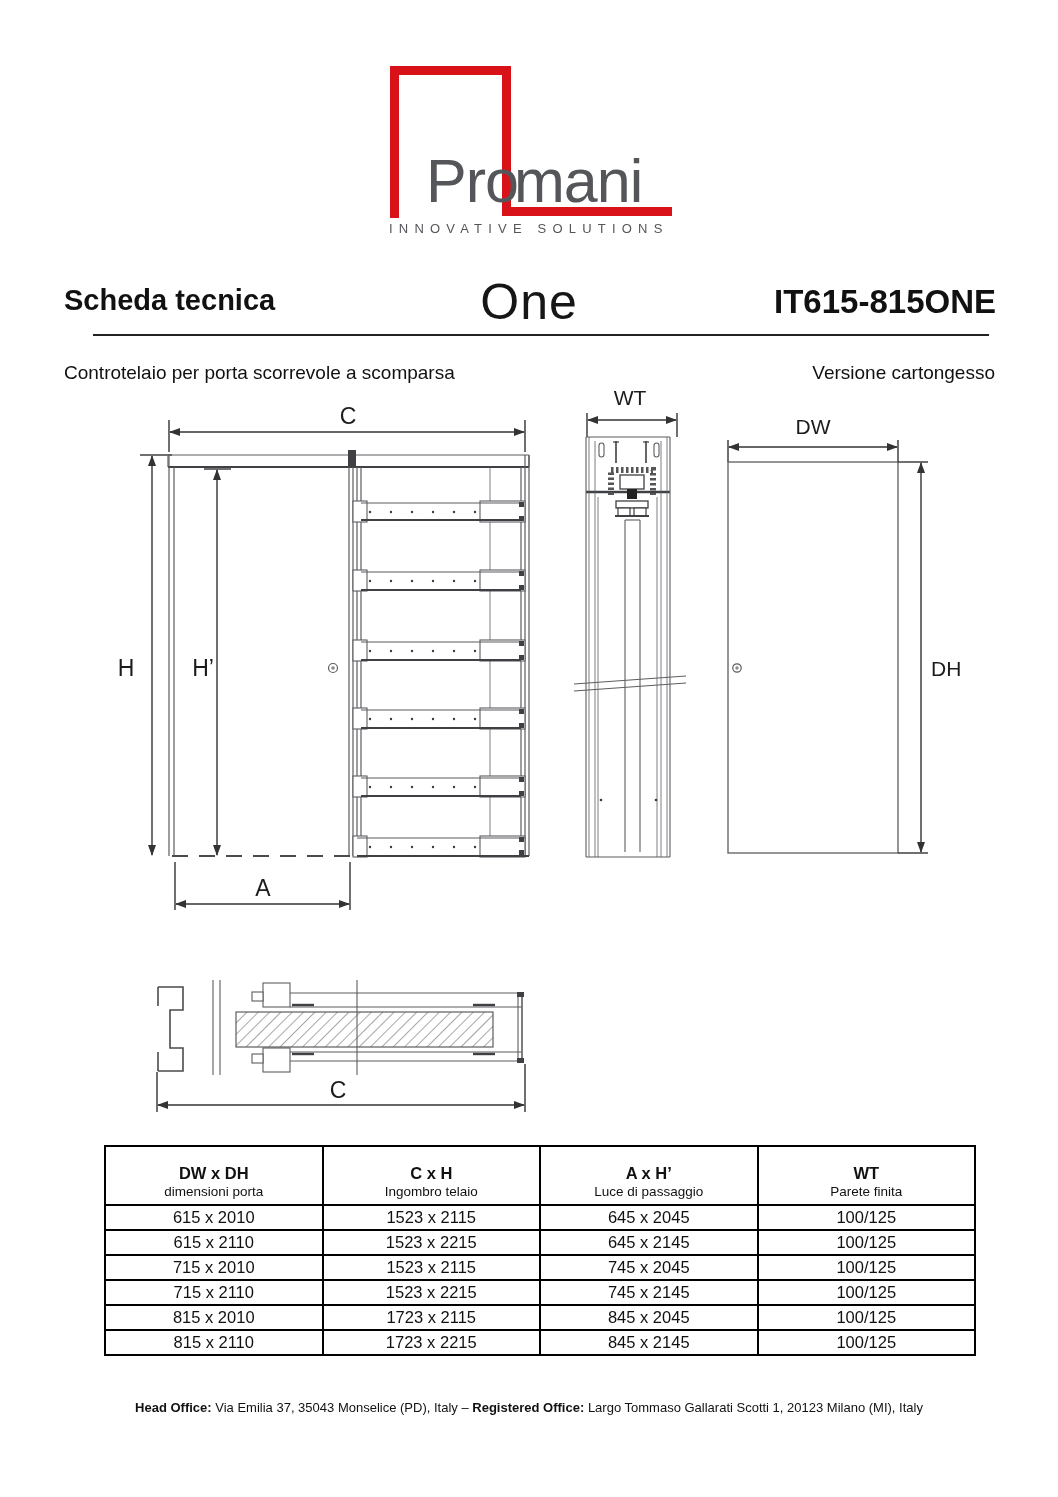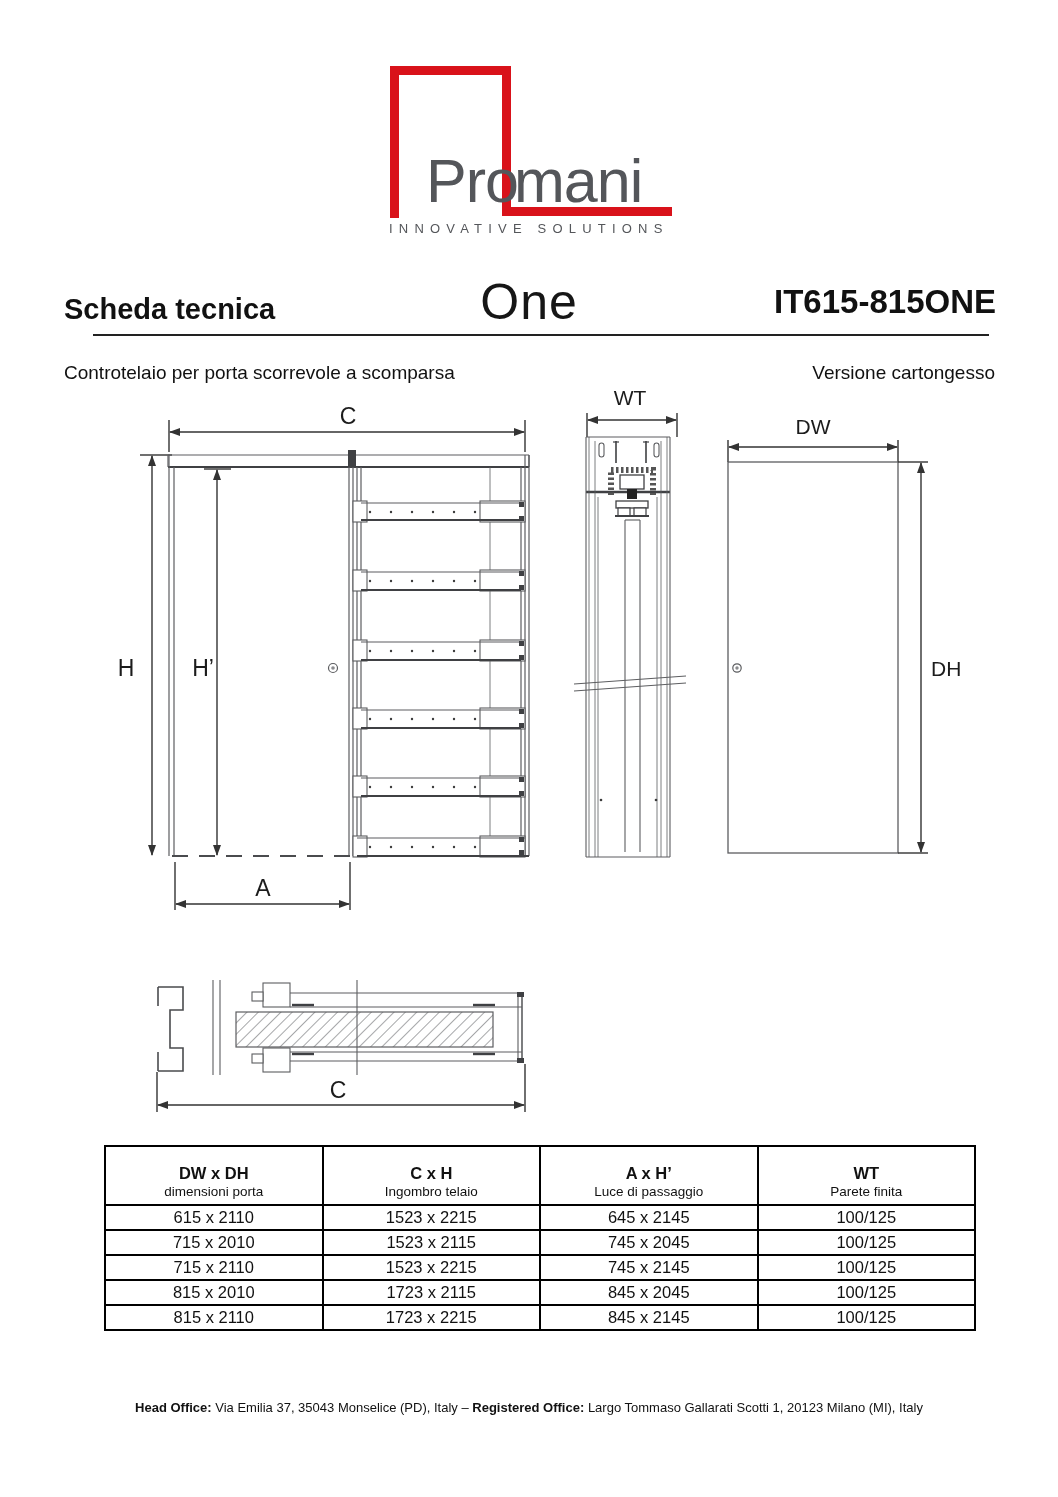--- a/index.html
+++ b/index.html
@@ -14,21 +14,21 @@
   #logo-bar-right  { left: 502px; top: 66px;  width: 9px;   height: 150px; }
   #logo-bar-bottom { left: 502px; top: 207px; width: 170px; height: 9px;  }
   .brand { position: absolute; top: 151px; font-size: 61px; line-height: 1;
            color: #54565a; font-weight: 400; letter-spacing: -1px; }
   #brand-pro  { left: 397px; margin-left: 29px; }
   #brand-mani { left: 514px; }
   #logo-tagline { left: 389px; top: 221px; font-size: 13px; letter-spacing: 6.2px;
                   color: #54565a; white-space: nowrap; }
 
   
-  #doc-label   { left: 64px; top: 284px; font-size: 29px; font-weight: bold; margin-top: 9px; }
+  #doc-label   { left: 64px; top: 284px; font-size: 29px; font-weight: bold; }
   #series-name { left: 50%; transform: translateX(-50%); top: 273px; font-size: 50px;
                  font-weight: 400; letter-spacing: 1px; color: #161616; }
   #model-code  { right: 62px; top: 283px; font-size: 33px; font-weight: bold; }
   #header-rule { left: 93px; top: 334px; width: 896px; border-top: 2px solid #222; }
   #desc-left   { left: 64px;  top: 362px; font-size: 19px; }
   #desc-right  { right: 63px; top: 362px; font-size: 19px; }
 
   
   svg { position: absolute; overflow: visible; }
   svg text { font-family: "Liberation Sans", sans-serif; fill: #1c1c1c; }
@@ -347,20 +347,26 @@
       <td>
         <div class="t-main">A x H’</div>
         <div class="t-sub">Luce di passaggio</div>
       </td>
       <td>
         <div class="t-main">WT</div>
         <div class="t-sub">Parete finita</div>
       </td>
     </tr>
     <tr>
+      <td class="t-cell">615 x 2010</td>
+      <td class="t-cell">1523 x 2115</td>
+      <td class="t-cell">645 x 2045</td>
+      <td class="t-cell">100/125</td>
+    </tr>
+    <tr>
       <td class="t-cell">615 x 2110</td>
       <td class="t-cell">1523 x 2215</td>
       <td class="t-cell">645 x 2145</td>
       <td class="t-cell">100/125</td>
     </tr>
     <tr>
       <td class="t-cell">715 x 2010</td>
       <td class="t-cell">1523 x 2115</td>
       <td class="t-cell">745 x 2045</td>
       <td class="t-cell">100/125</td>

